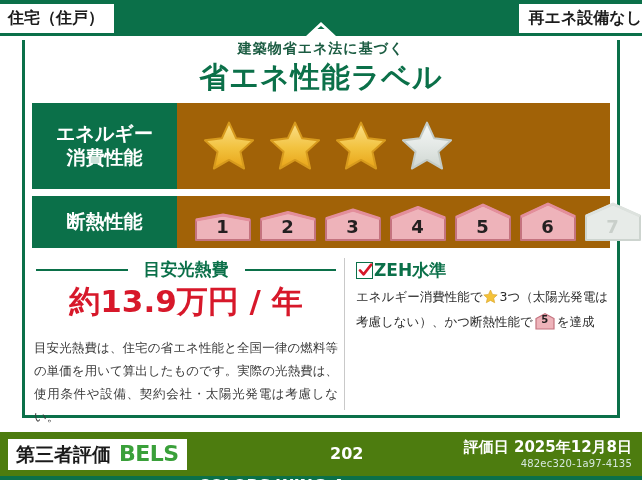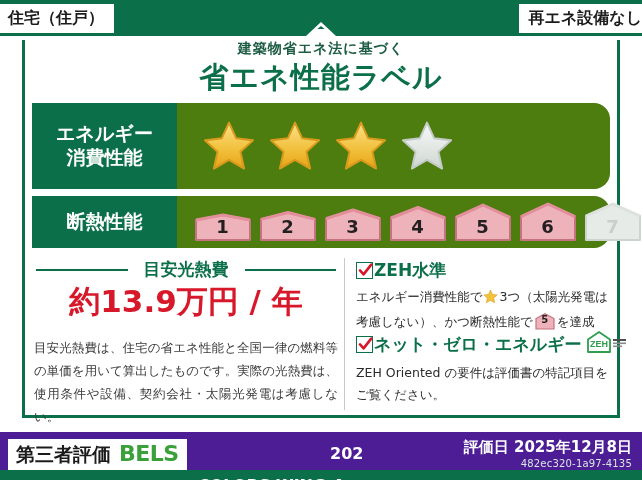--- a/index.html
+++ b/index.html
@@ -52,22 +52,22 @@
   }
   .maintitle{
     position:absolute;left:0;right:0;top:58px;
     text-align:center;color:#0b7049;
     font-size:29px;font-weight:bold;letter-spacing:1px;
   }
 
   
   .perf-row{
     position:absolute;left:32px;width:578px;
-    background:#4d7c0f;
-    display:flex;align-items:center;border-radius:16px;
+    background:#a16207;
+    display:flex;align-items:center;
   }
   #energy-row{top:103px;height:86px;}
   #insul-row{top:196px;height:52px;}
 
   .row-key{
     background:#0b7049;color:#ffffff;
     font-weight:bold;font-size:19px;
     display:flex;flex-direction:column;align-items:center;justify-content:center;
     line-height:1.25;
     box-sizing:border-box;
@@ -142,22 +142,22 @@
   .inline-star{vertical-align:-3px;margin:0 1px;}
   .inline-house{vertical-align:-4px;margin:0 2px;position:relative;display:inline-block;width:20px;height:17px;}
   .inline-house .num{
     position:absolute;left:0;right:0;bottom:1px;text-align:center;
     font-size:10px;font-weight:bold;color:#231f20;
   }
   .zeh-logo{display:inline-block;vertical-align:-7px;margin-left:2px;}
 
   
   .footer{
-    position:absolute;left:0;top:432px;width:642px;height:38px;
-    background:#4c1d95;
+    position:absolute;left:0;top:432px;width:642px;height:44px;
+    background:#4d7c0f;
   }
   .bels-box{
     position:absolute;left:8px;top:7px;
     background:#ffffff;padding:4px 8px 5px;
     display:flex;align-items:center;gap:8px;
     line-height:1;
   }
   .bels-jp{font-size:19px;font-weight:bold;color:#1b1b1b;letter-spacing:0px;}
   .bels-en{font-size:22px;font-weight:bold;color:#3aa03a;letter-spacing:-0.5px;}
   .bldg-name{
@@ -316,40 +316,20 @@
     </div>
     <div class="zeh-desc">
       <span>エネルギー消費性能で</span><span class="inline-star"><svg width="15" height="15" viewBox="0 0 24 24" aria-hidden="true">
             <path d="M12 1.6 L15.2 8.6 L22.7 9.5 L17.1 14.6 L18.7 22 L12 18.2 L5.3 22 L6.9 14.6 L1.3 9.5 L8.8 8.6 Z" fill="#f4c23a" stroke="#d9a42a" stroke-width="1"></path>
           </svg></span><span>3つ（太陽光発電は考慮しない）、かつ断熱性能で</span><span class="inline-house"><svg width="20" height="17" viewBox="0 0 20 17" aria-hidden="true">
             <path d="M1 16 L1 5.5 L10 0.8 L19 5.5 L19 16 Z" fill="#eeb3ba" stroke="#c4737f" stroke-width="1.2"></path>
           </svg><span class="num">5</span></span><span>を達成</span>
     </div>
   </div>
 
-  <div class="zeh-block" id="zeh-net-block">
-    <div class="zeh-title">
-      <span class="checkbox">
-        <svg width="15" height="15" viewBox="0 0 15 15" aria-hidden="true">
-          <path d="M2 7.4 L5.6 11.4 L13.2 1.6" fill="none" stroke="#d7182a" stroke-width="2.6" stroke-linecap="round" stroke-linejoin="round"></path>
-        </svg>
-      </span>
-      <span>ネット・ゼロ・エネルギー</span>
-      <span class="zeh-logo">
-        <svg width="44" height="24" viewBox="0 0 44 24" aria-hidden="true">
-          <path d="M3 22 L3 9.5 L14 2 L25 9.5 L25 22 Z" fill="#ffffff" stroke="#2f9e4f" stroke-width="1.8" stroke-linejoin="round"></path>
-          <text x="14" y="17" font-family="'Liberation Sans',sans-serif" font-size="9" font-weight="bold" fill="#2f9e4f" text-anchor="middle">ZEH</text>
-          <rect x="28" y="9" width="13" height="2" fill="#4f4f4f"></rect>
-          <rect x="28" y="12.5" width="13" height="1.6" fill="#8a8a8a"></rect>
-          <rect x="28" y="15.5" width="9" height="1.6" fill="#8a8a8a"></rect>
-        </svg>
-      </span>
-    </div>
-    <div class="zeh-desc">ZEH Oriented の要件は評価書の特記項目をご覧ください。</div>
-  </div>
 
   <div class="footer">
     <div class="bels-box">
       <span class="bels-jp">第三者評価</span>
       <span class="bels-en">BELS</span>
     </div>
     <div class="bldg-name">COLORS WING-A</div>
     <div class="unit-no">202</div>
     <div class="eval-date">評価日 2025年12月8日</div>
     <div class="eval-id">482ec320-1a97-4135</div>

